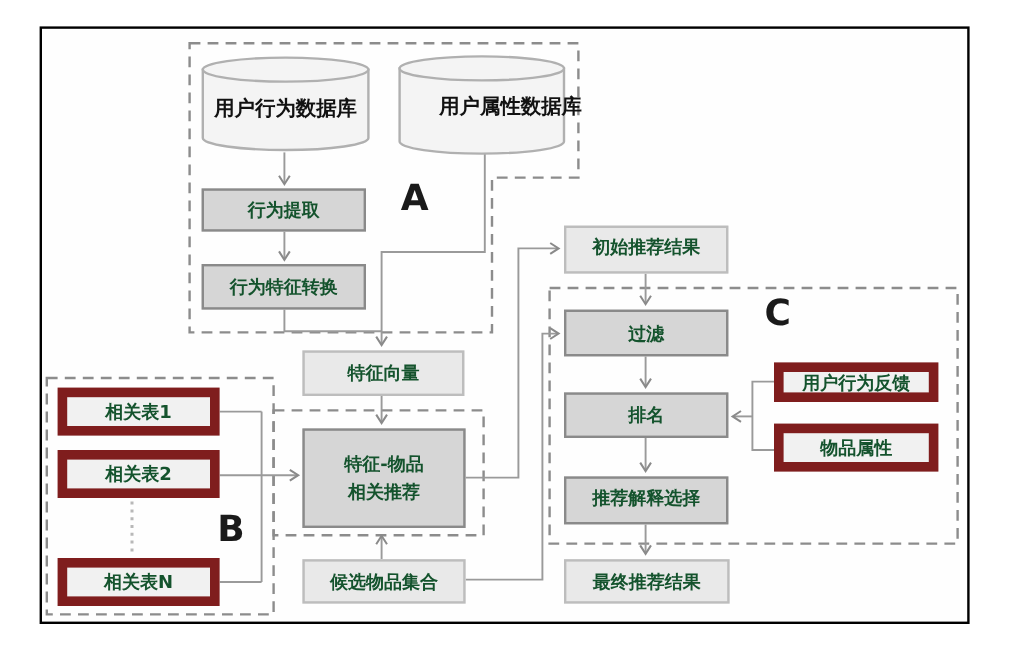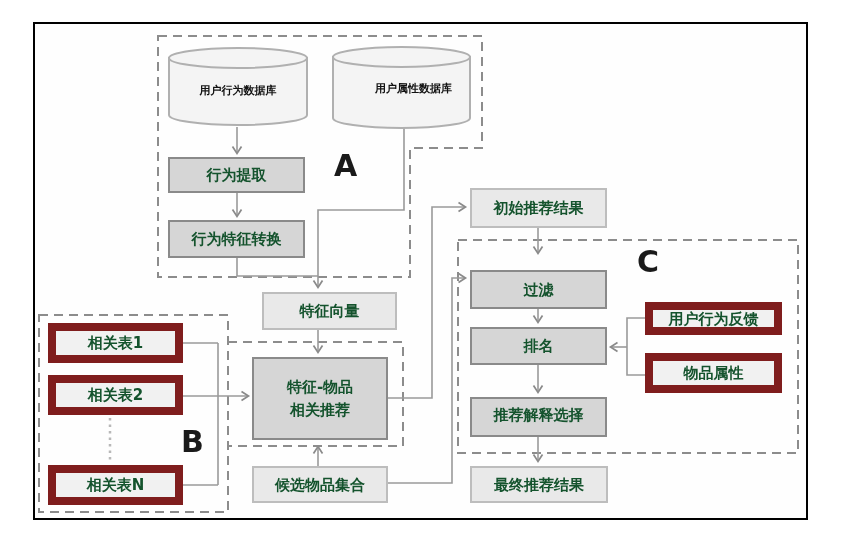--- a/index.html
+++ b/index.html
@@ -13,21 +13,21 @@
   }
   svg.layer{position:absolute;left:0;top:0;width:863px;height:542px;}
   .node{
     position:absolute;box-sizing:border-box;display:flex;align-items:center;justify-content:center;
     text-align:center;font-weight:bold;color:#14532d;font-size:15px;line-height:20px;
   }
   .proc{background:#d6d6d6;border:2px solid #8a8a8a;}
   .res{background:#e9e9e9;border:2px solid #bdbdbd;}
   .inp{background:#f1f1f1;border:8px solid #7f1d1d;}
   .dbtext{position:absolute;display:flex;align-items:center;justify-content:center;
-    font-weight:bold;color:#111;font-size:11px;}
+    font-weight:bold;color:#111;font-size:17px;}
   .regionlabel{
     position:absolute;font-weight:900;color:#1a1a1a;font-size:30px;line-height:30px;
   }
   .two-line span{display:block;}
 </style>
 </head>
 <body>
 
 <div class="canvas">
   <div class="frame"></div>
@@ -77,44 +77,44 @@
     </g>
     <g>
       <path d="M333,57 L333,118 A68.5,10 0 0 0 470,118 L470,57 Z" fill="#f4f4f4" stroke="#b0b0b0" stroke-width="2"></path>
       <ellipse cx="401.5" cy="57" rx="68.5" ry="10" fill="#f4f4f4" stroke="#b0b0b0" stroke-width="2"></ellipse>
     </g>
   </svg>
 
   <div class="dbtext" style="left:169px;top:62px;width:138px;height:56px;position:absolute;">
     <span>用户行为数据库</span>
   </div>
-  <div class="dbtext" style="left:345px;top:60px;width:137px;height:56px;position:absolute;">
+  <div class="dbtext" style="left:333px;top:60px;width:137px;height:56px;position:absolute;padding-left:24px;">
     <span>用户属性数据库</span>
   </div>
 
   <div class="node proc" style="left:168px;top:157px;width:137px;height:36px;">
     <span>行为提取</span>
   </div>
   <div class="node proc" style="left:168px;top:220px;width:137px;height:38px;">
     <span>行为特征转换</span>
   </div>
-  <div class="node res" style="left:252px;top:292px;width:135px;height:38px;margin-left:10px;">
+  <div class="node res" style="left:252px;top:292px;width:135px;height:38px;">
     <span>特征向量</span>
   </div>
   <div class="node proc two-line" style="left:252px;top:357px;width:136px;height:83px;line-height:23px;">
     <div>
       <span>特征-物品</span>
       <span>相关推荐</span>
     </div>
   </div>
 
-  <div class="node res" style="left:470px;top:188px;width:137px;height:40px;">
+  <div class="node res" style="left:470px;top:188px;width:137px;height:40px;font-family:Liberation Mono, monospace;">
     <span>初始推荐结果</span>
   </div>
-  <div class="node proc" style="left:470px;top:258px;width:137px;height:39px;margin-top:12px;">
+  <div class="node proc" style="left:470px;top:258px;width:137px;height:39px;">
     <span>过滤</span>
   </div>
   <div class="node proc" style="left:470px;top:327px;width:137px;height:38px;">
     <span>排名</span>
   </div>
   <div class="node proc" style="left:470px;top:397px;width:137px;height:40px;font-family:Liberation Mono, monospace;">
     <span>推荐解释选择</span>
   </div>
   <div class="node res" style="left:470px;top:466px;width:138px;height:37px;">
     <span>最终推荐结果</span>

